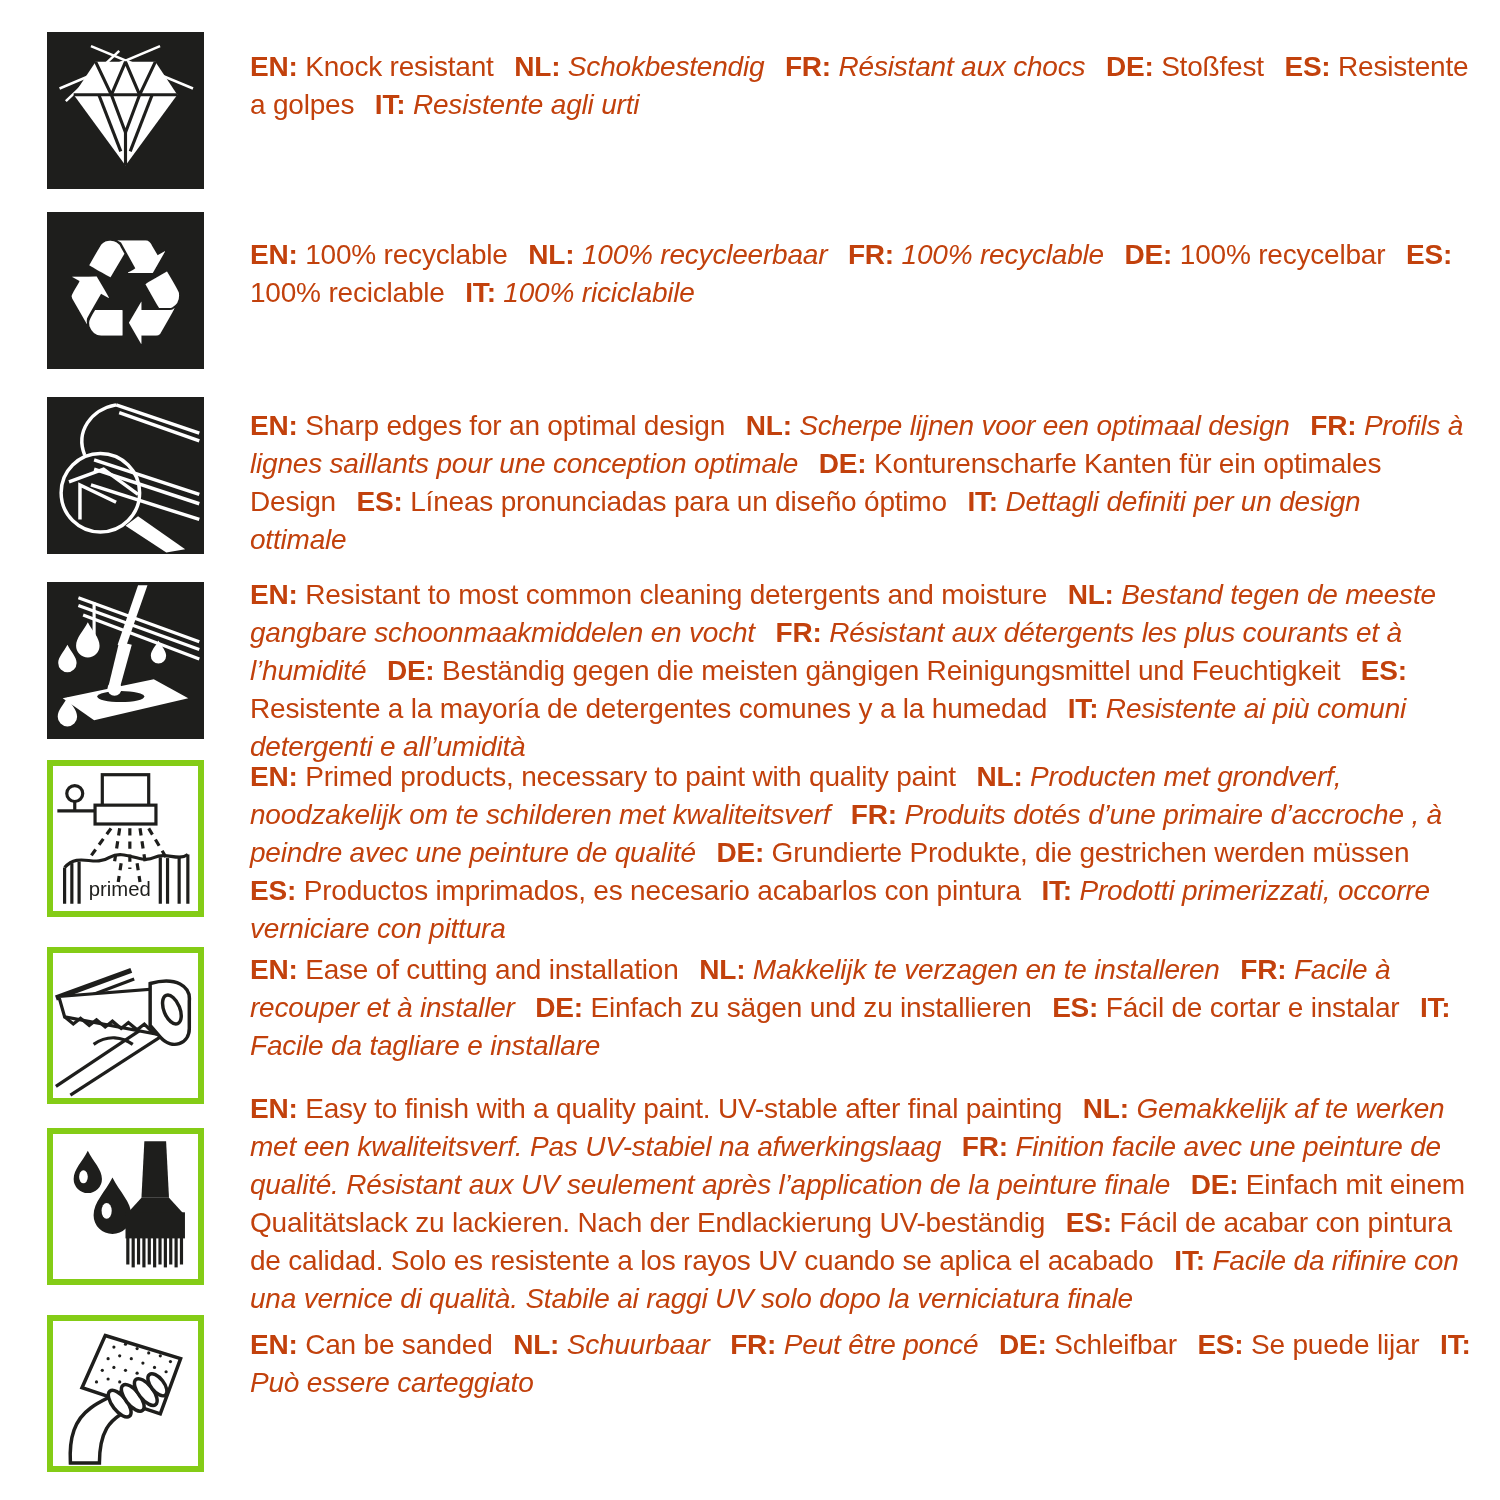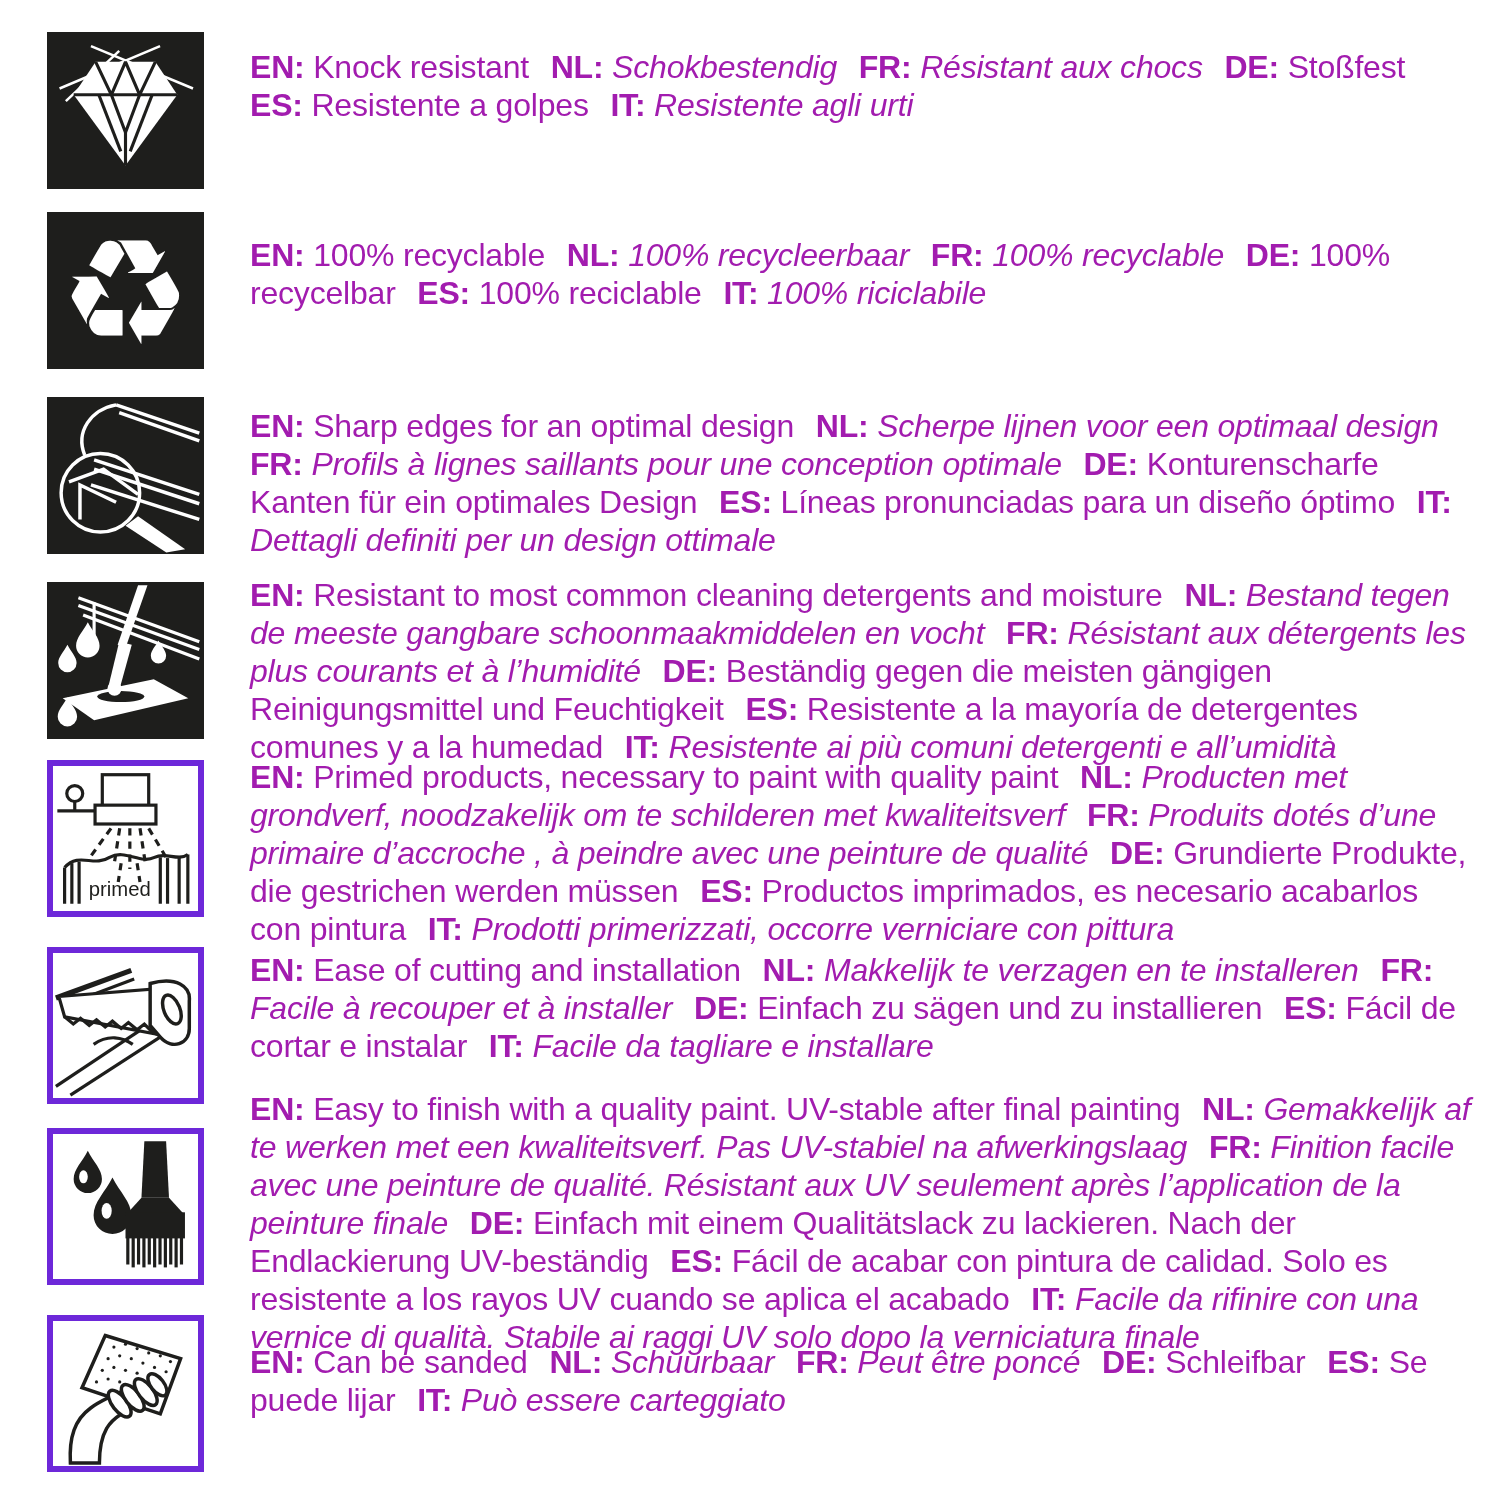--- a/index.html
+++ b/index.html
@@ -4,38 +4,38 @@
 <style>
   html,body { margin:0; padding:0; background:#ffffff; }
   .sheet {
     position:relative; width:1500px; height:1500px; background:#ffffff;
     font-family:"Liberation Sans", sans-serif; color:#1e1e1c; overflow:hidden;
   }
   .rows { position:absolute; inset:0; }
   .row { position:absolute; left:47px; width:1423px; }
   .icon-box { position:absolute; left:0; top:0; width:157px; height:157px; box-sizing:border-box; }
   .icon-box.dark  { background:#1e1e1c; }
-  .icon-box.light { background:#ffffff; border:6px solid #6d28d9; }
+  .icon-box.light { background:#ffffff; border:6px solid #84cc16; }
   .icon-box svg { width:100%; height:100%; display:block; }
   .text-block {
     position:absolute; left:203px; width:1224px;
-    font-size:32px; line-height:38px; letter-spacing:-0.2px; color:#a21caf;
+    font-size:28px; line-height:38px; letter-spacing:-0.2px; color:#c2410c;
   }
   .seg { margin-right:13px; }
   .lbl { font-weight:bold; font-style:normal; }
   .seg.italic .txt { font-style:italic; }
 
   .rows .row:nth-of-type(1){top:32px}   .rows .row:nth-of-type(1) .text-block{top:16px}
   .rows .row:nth-of-type(2){top:212px}  .rows .row:nth-of-type(2) .text-block{top:24px}
   .rows .row:nth-of-type(3){top:397px}  .rows .row:nth-of-type(3) .text-block{top:10px}
   .rows .row:nth-of-type(4){top:582px}  .rows .row:nth-of-type(4) .text-block{top:-6px}
   .rows .row:nth-of-type(5){top:760px}  .rows .row:nth-of-type(5) .text-block{top:-2px}
   .rows .row:nth-of-type(6){top:947px}  .rows .row:nth-of-type(6) .text-block{top:4px}
   .rows .row:nth-of-type(7){top:1128px} .rows .row:nth-of-type(7) .text-block{top:-38px}
-  .rows .row:nth-of-type(8){top:1315px} .rows .row:nth-of-type(8) .text-block{top:28px}
+  .rows .row:nth-of-type(8){top:1315px} .rows .row:nth-of-type(8) .text-block{top:11px}
 </style>
 </head>
 <body>
 
 <div class="sheet">
   <div class="rows">
   <div class="row">
     <div class="icon-box dark">
           <svg viewBox="0 0 100 100">
     <g stroke="#ffffff" stroke-width="1.6" fill="none">

